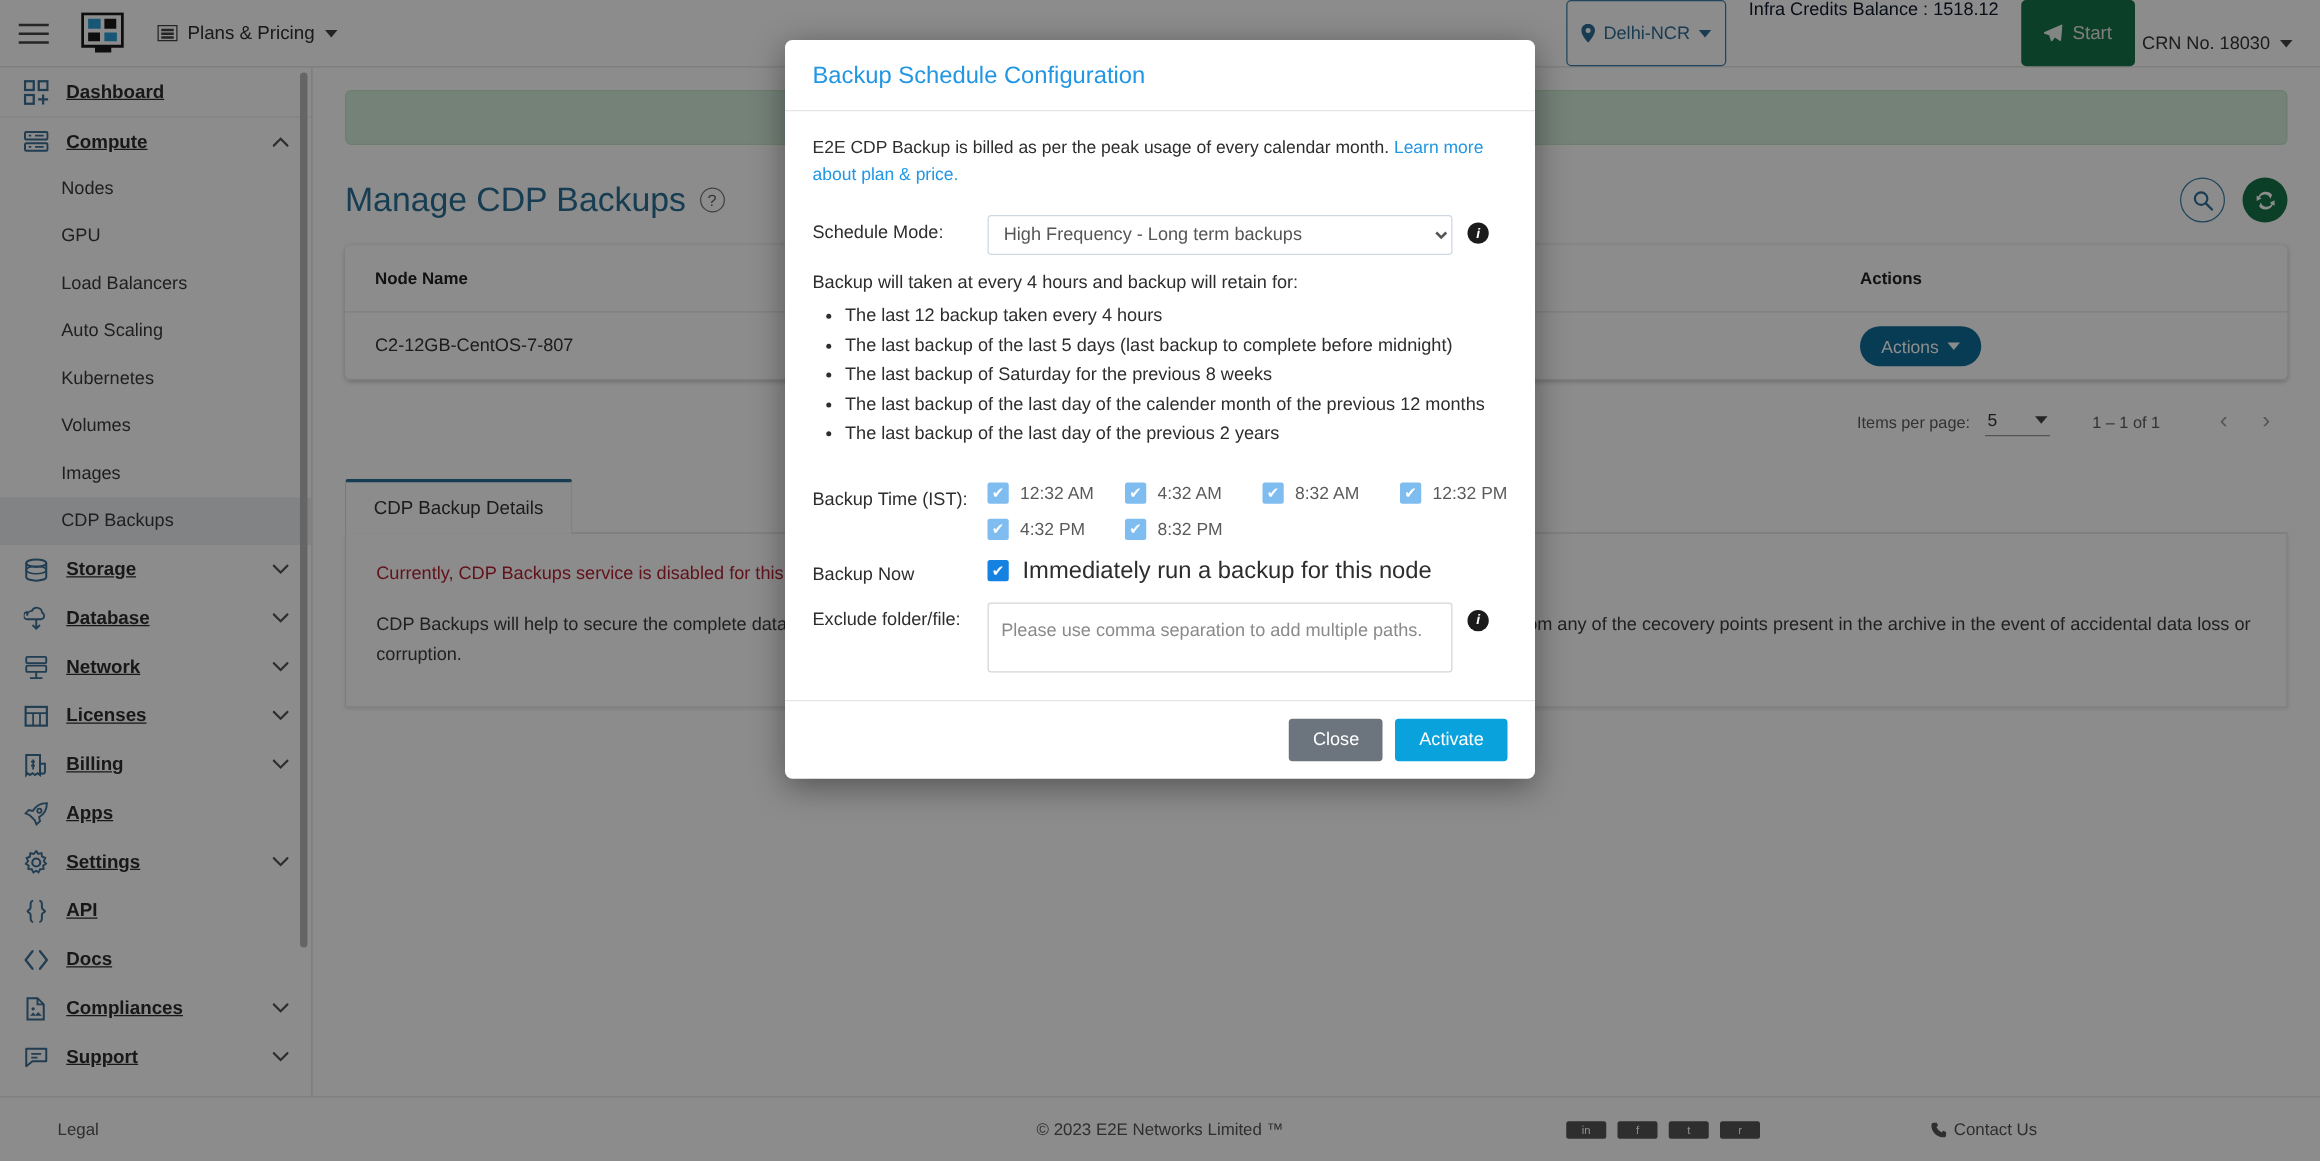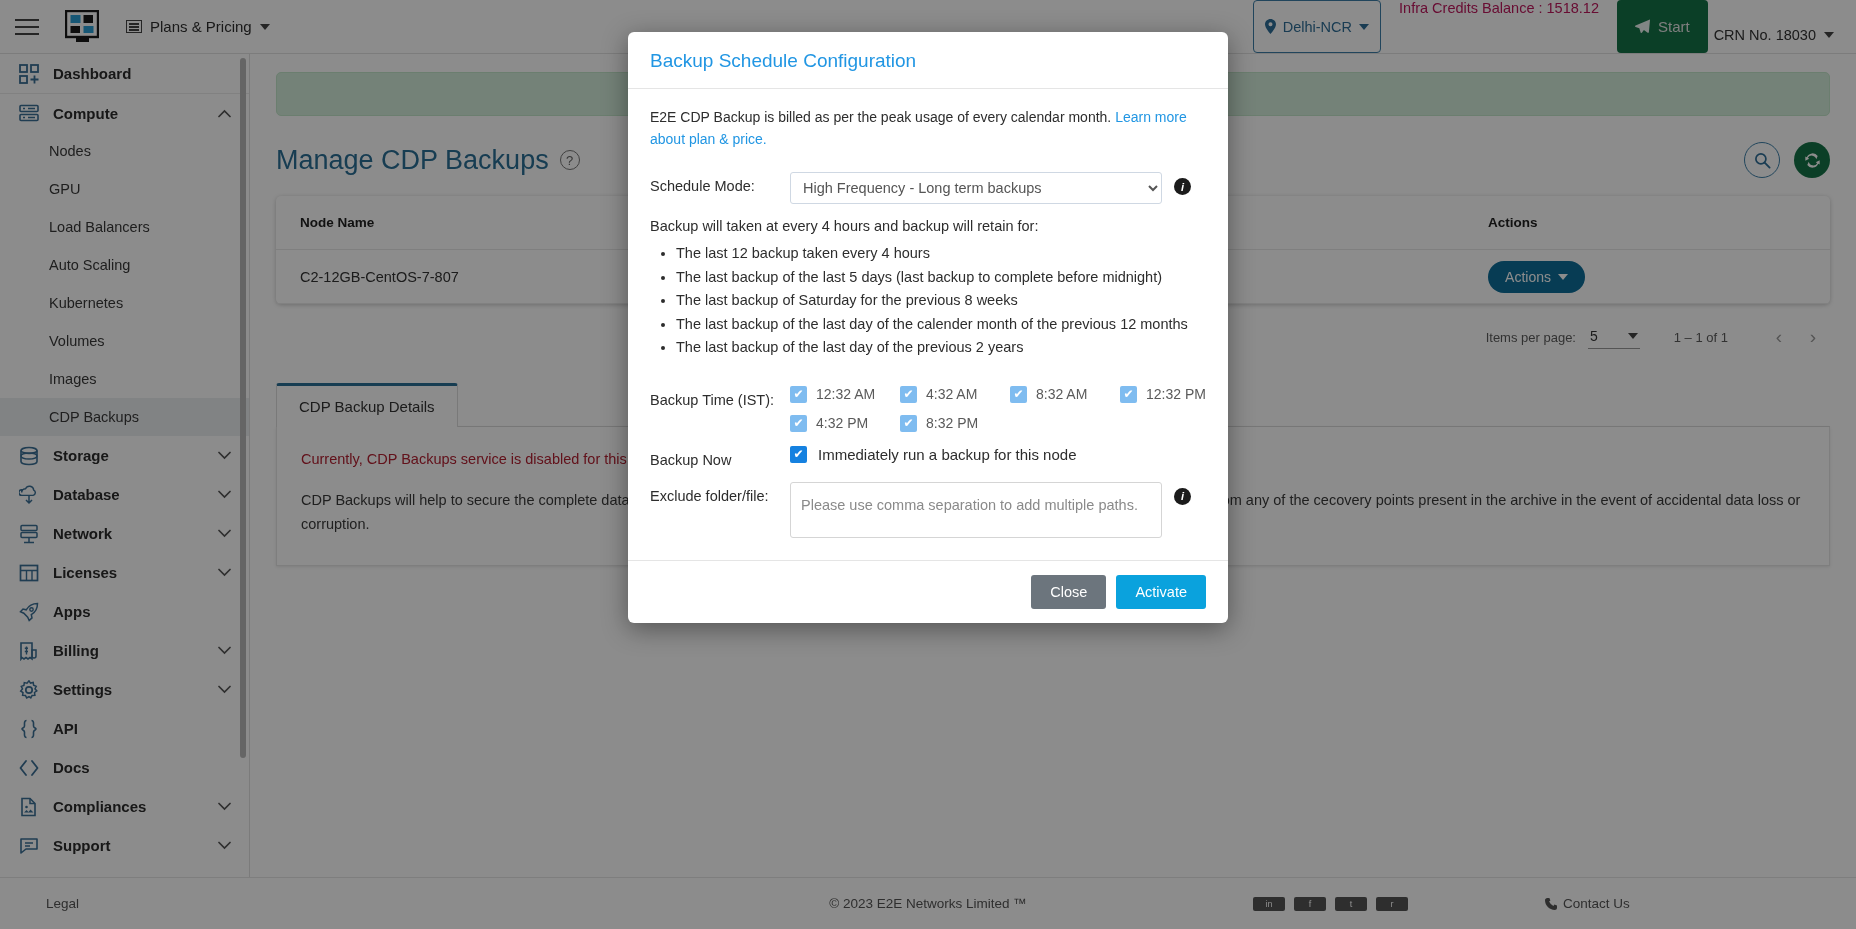--- a/index.html
+++ b/index.html
@@ -25,38 +25,38 @@
   .plans .bars { width:16px;height:13px;border:1.6px solid #444; display:inline-block; position:relative;}
   .plans .bars::before{content:"";position:absolute;left:2px;top:2px;width:10px;height:1.6px;background:#444;box-shadow:0 3px 0 #444,0 6px 0 #444;}
   .caret { width:0;height:0;border-left:5px solid transparent;border-right:5px solid transparent;border-top:6px solid #444;display:inline-block;}
   .topbar-right { margin-left:auto; display:flex; height:100%; }
   .region-pill {
     display:flex;align-items:center;gap:7px;border:1px solid #3d7fa8;border-radius:4px;
     padding:5px 11px; color:#2f6e97; font-size:14.5px; margin-right:18px; cursor:pointer; background:#fff;
   }
   .pin { width:11px;height:15px; display:inline-block; position:relative;}
   .pin svg { display:block; }
-  .credits { font-size:14.5px; color:#be185d; margin-right:18px; white-space:nowrap;}
+  .credits { font-size:14.5px; color:#0f172a; margin-right:18px; white-space:nowrap;}
   .start-btn {
     background:#157347;color:#e5e5e5;border:none;border-radius:4px;padding:8px 18px;font-size:15px;
     display:flex;align-items:center;gap:8px;cursor:pointer;margin-right:6px;
   }
   .crn { font-size:14.5px;color:#333;display:flex;align-items:center;gap:8px;margin-right:22px;cursor:pointer;white-space:nowrap;margin-top:17px;}
 
   
   .sidebar {
     position:absolute; top:54px; left:0; width:250px; bottom:52px;
     background:#fff; border-right:1px solid #e0e0e0; overflow:hidden; z-index:4;
   }
   .sb-scroll { height:100%; overflow:hidden; position:relative; }
   .sb-item {
     display:flex;align-items:center; height:39px; padding-left:18px; gap:13px;
     font-size:15px; color:#2d2d2d; cursor:pointer; position:relative;
   }
-  .sb-item.group { font-weight:bold; }
+  .sb-item.group { font-weight:bold;text-decoration:underline; }
   .sb-item.sub { padding-left:49px; font-size:14.5px; font-weight:normal; color:#3a3a3a; height:38px;}
   .sb-item.sub.active { background:#eceff1; }
   .sb-item.top-divider { border-top:1px solid #ececec; }
   .sb-ico { width:22px;height:22px;flex:0 0 22px;display:flex;align-items:center;justify-content:center;color:#3b6f95;}
   .sb-ico svg { display:block; }
   .chev { margin-left:auto; margin-right:18px; color:#555; }
   .chev svg{display:block;}
   .sb-scrollbar { position:absolute; right:3px; top:4px; width:6px; height:700px; background:#b9b9b9; border-radius:3px; }
 
   
@@ -150,21 +150,21 @@
   ul.retain li { font-size:14.5px; color:#2d2d2d; line-height:1.62; }
 
   .times-grid { display:flex; flex-wrap:wrap; width:440px; row-gap:12px; }
   .time-item { display:flex; align-items:center; gap:9px; width:110px; font-size:14px; color:#5a5a5a;}
   .cb {
     width:17px;height:17px;border-radius:2px;display:flex;align-items:center;justify-content:center;
     color:#fff;font-size:12px;line-height:1;
   }
   .cb.disabled { background:#7fbcf0; }
   .cb.on { background:#1581e0; }
-  .cb-label-dark { color:#2d2d2d; font-size:15px; }
+  .cb-label-dark { color:#2d2d2d; font-size:19px; }
   textarea.exclude {
     width:372px; height:56px; resize:none; padding:12px 10px; font-size:14.5px; color:#8a8a8a;
     border:1px solid #d5d5d5; border-radius:3px; font-family:"Liberation Sans", sans-serif; line-height:1.5;
   }
   textarea.exclude::placeholder { color:#8a8a8a; }
   .modal-foot { border-top:1px solid #e5e5e5; padding:14px 22px; display:flex; justify-content:flex-end; gap:10px;}
   .btn { border:none; border-radius:3px; padding:9px 19px; font-size:14.5px; cursor:pointer; font-family:"Liberation Sans", sans-serif;}
   .btn.close { background:#6c757d; color:#fff; }
   .btn.activate { background:#0aa2dd; color:#fff; }
 </style>
@@ -325,40 +325,40 @@
           <span>Licenses</span>
           <span class="chev">
             <svg width="13" height="9" viewBox="0 0 13 9">
               <path d="M1 1.5l5.5 5.5L12 1.5" fill="none" stroke="#555" stroke-width="1.7" stroke-linecap="round"></path>
             </svg>
           </span>
         </div>
         <div class="sb-item group">
           <span class="sb-ico">
             <svg width="20" height="20" viewBox="0 0 20 20">
-              <path d="M18.5 1.5c-5 0-9 2.5-11.3 6.3L4 7 1.5 9.8l3.3 1.4 3.9 3.9 1.5 3.4 2.8-2.6-.7-3.2C16.1 10.4 18.5 6.5 18.5 1.5z" fill="none" stroke="#3b6f95" stroke-width="1.5"></path>
-              <circle cx="12.5" cy="7.5" r="1.7" fill="none" stroke="#3b6f95" stroke-width="1.4"></circle>
-            </svg>
-          </span>
-          <span>Apps</span>
-        </div>
-        <div class="sb-item group">
-          <span class="sb-ico">
-            <svg width="20" height="20" viewBox="0 0 20 20">
               <path d="M2 2h11v16l-2-1.4L9 18l-2-1.4L5 18l-2-1.4L2 18z" fill="none" stroke="#3b6f95" stroke-width="1.6"></path>
               <path d="M7.5 5.5v8M5.8 7.2h3.2M5.8 10.5h3.2" stroke="#3b6f95" stroke-width="1.4"></path>
               <path d="M13 9h4v6a2 2 0 01-4 0z" fill="none" stroke="#3b6f95" stroke-width="1.5"></path>
             </svg>
           </span>
           <span>Billing</span>
           <span class="chev">
             <svg width="13" height="9" viewBox="0 0 13 9">
               <path d="M1 1.5l5.5 5.5L12 1.5" fill="none" stroke="#555" stroke-width="1.7" stroke-linecap="round"></path>
             </svg>
           </span>
+        </div>
+        <div class="sb-item group">
+          <span class="sb-ico">
+            <svg width="20" height="20" viewBox="0 0 20 20">
+              <path d="M18.5 1.5c-5 0-9 2.5-11.3 6.3L4 7 1.5 9.8l3.3 1.4 3.9 3.9 1.5 3.4 2.8-2.6-.7-3.2C16.1 10.4 18.5 6.5 18.5 1.5z" fill="none" stroke="#3b6f95" stroke-width="1.5"></path>
+              <circle cx="12.5" cy="7.5" r="1.7" fill="none" stroke="#3b6f95" stroke-width="1.4"></circle>
+            </svg>
+          </span>
+          <span>Apps</span>
         </div>
         <div class="sb-item group">
           <span class="sb-ico">
             <svg width="20" height="20" viewBox="0 0 20 20">
               <circle cx="10" cy="10" r="3.2" fill="none" stroke="#3b6f95" stroke-width="1.7"></circle>
               <path d="M10 .8l1.5 2.3 2.7-.6.4 2.8 2.6 1-1.2 2.5 1.8 2.1-2.3 1.6.4 2.7-2.8.2-1.3 2.5L10 16.6l-2.3 1.3-1.3-2.5-2.8-.2.4-2.7L1.7 11l1.8-2.1-1.2-2.5 2.6-1 .4-2.8 2.7.6z" fill="none" stroke="#3b6f95" stroke-width="1.5"></path>
             </svg>
           </span>
           <span>Settings</span>
           <span class="chev">

